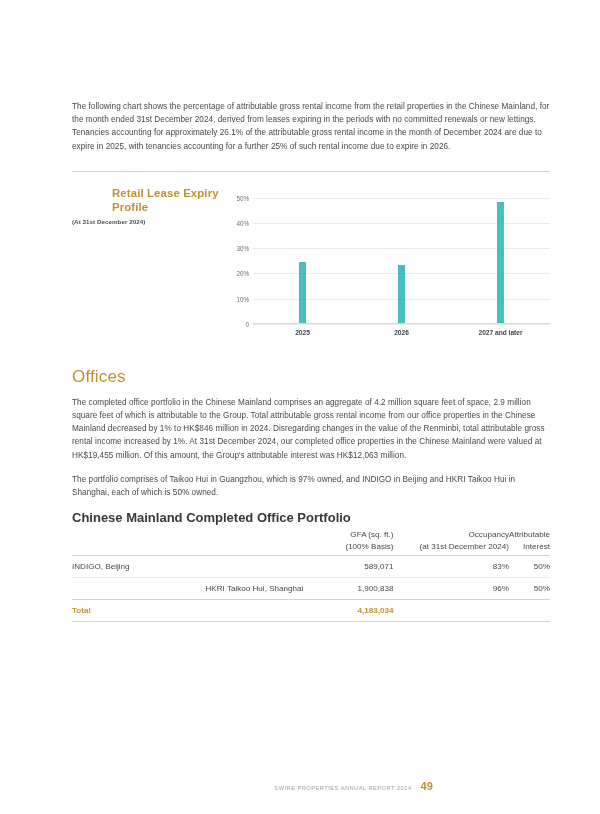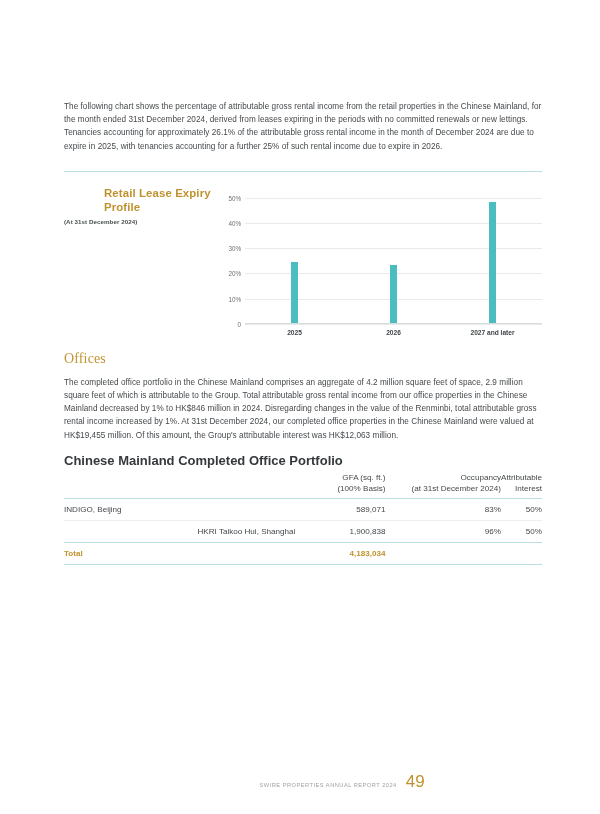--- a/index.html
+++ b/index.html
@@ -10,21 +10,21 @@
   body {
     width: 600px;
     height: 814px;
     position: relative;
     font-family: "Liberation Sans", sans-serif;
     color: #3f4548;
     overflow: hidden;
   }
   .page {
     position: absolute;
-    left: 0; top: 0;
+    left: 8px; top: 0;
     width: 489px;
     height: 814px;
     background: #ffffff;
   }
   .content {
     position: absolute;
     left: 64px;
     top: 100px;
     width: 478px;
   }
@@ -136,26 +136,25 @@
     top: 0;
     font-size: 6.6px;
     font-weight: bold;
     color: #3f4548;
     transform: translateX(-50%);
     white-space: nowrap;
   }
 
   
   .section-heading {
-    font-size: 14px;
+    font-size: 17px;
     font-weight: normal;
     color: #c0922f;
-    margin: 0 0 9px 0;
+    margin: 16px 0 9px 0;
     letter-spacing: 0.01em;
-    font-family: Liberation Serif, serif;
   }
   .sub-heading {
     font-size: 13px;
     font-weight: bold;
     color: #34393c;
     margin: 0 0 4px 0;
   }
 
   
   table.office {
@@ -202,22 +201,22 @@
     align-items: baseline;
     gap: 9px;
   }
   .footer-text {
     font-size: 5.7px;
     letter-spacing: 0.085em;
     color: #9ea3a6;
     text-transform: uppercase;
   }
   .footer-page {
-    font-size: 17px;
-    font-weight: normal;
+    font-size: 11px;
+    font-weight: bold;
     color: #c0922f;
     letter-spacing: 0.01em;
   }
 </style>
 </head>
 <body>
 
 <div class="page">
   <div class="content">
 
@@ -257,20 +256,21 @@
             <div class="xlabel" style="left: 148.5px;">2026</div>
             <div class="xlabel" style="left: 247.5px;">2027 and later</div>
           </div>
       </div>
     </div>
 
     <h2 class="section-heading">Offices</h2>
 
     <p class="para">The completed office portfolio in the Chinese Mainland comprises an aggregate of 4.2 million square feet of space, 2.9 million square feet of which is attributable to the Group. Total attributable gross rental income from our office properties in the Chinese Mainland decreased by 1% to HK$846 million in 2024. Disregarding changes in the value of the Renminbi, total attributable gross rental income increased by 1%. At 31st December 2024, our completed office properties in the Chinese Mainland were valued at HK$19,455 million. Of this amount, the Group's attributable interest was HK$12,063 million.</p>
 
+    <p class="para">The portfolio comprises of Taikoo Hui in Guangzhou, which is 97% owned, and INDIGO in Beijing and HKRI Taikoo Hui in Shanghai, each of which is 50% owned.</p>
 
     <div class="sub-heading">Chinese Mainland Completed Office Portfolio</div>
 
     <table class="office">
       <thead>
         <tr>
           <th class="c-name"></th>
           <th class="c-gfa">
             <span>GFA (sq. ft.)</span><br>
             <span>(100% Basis)</span>

